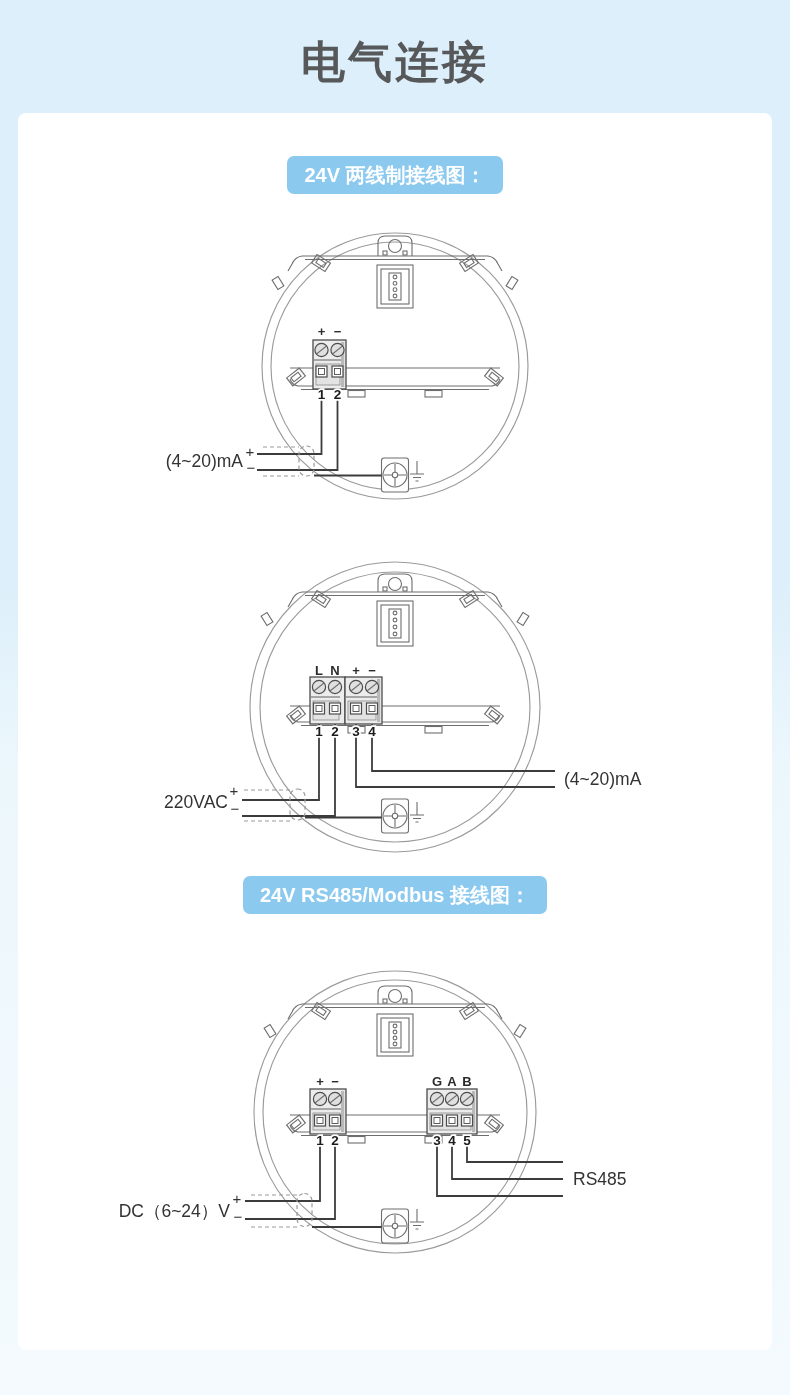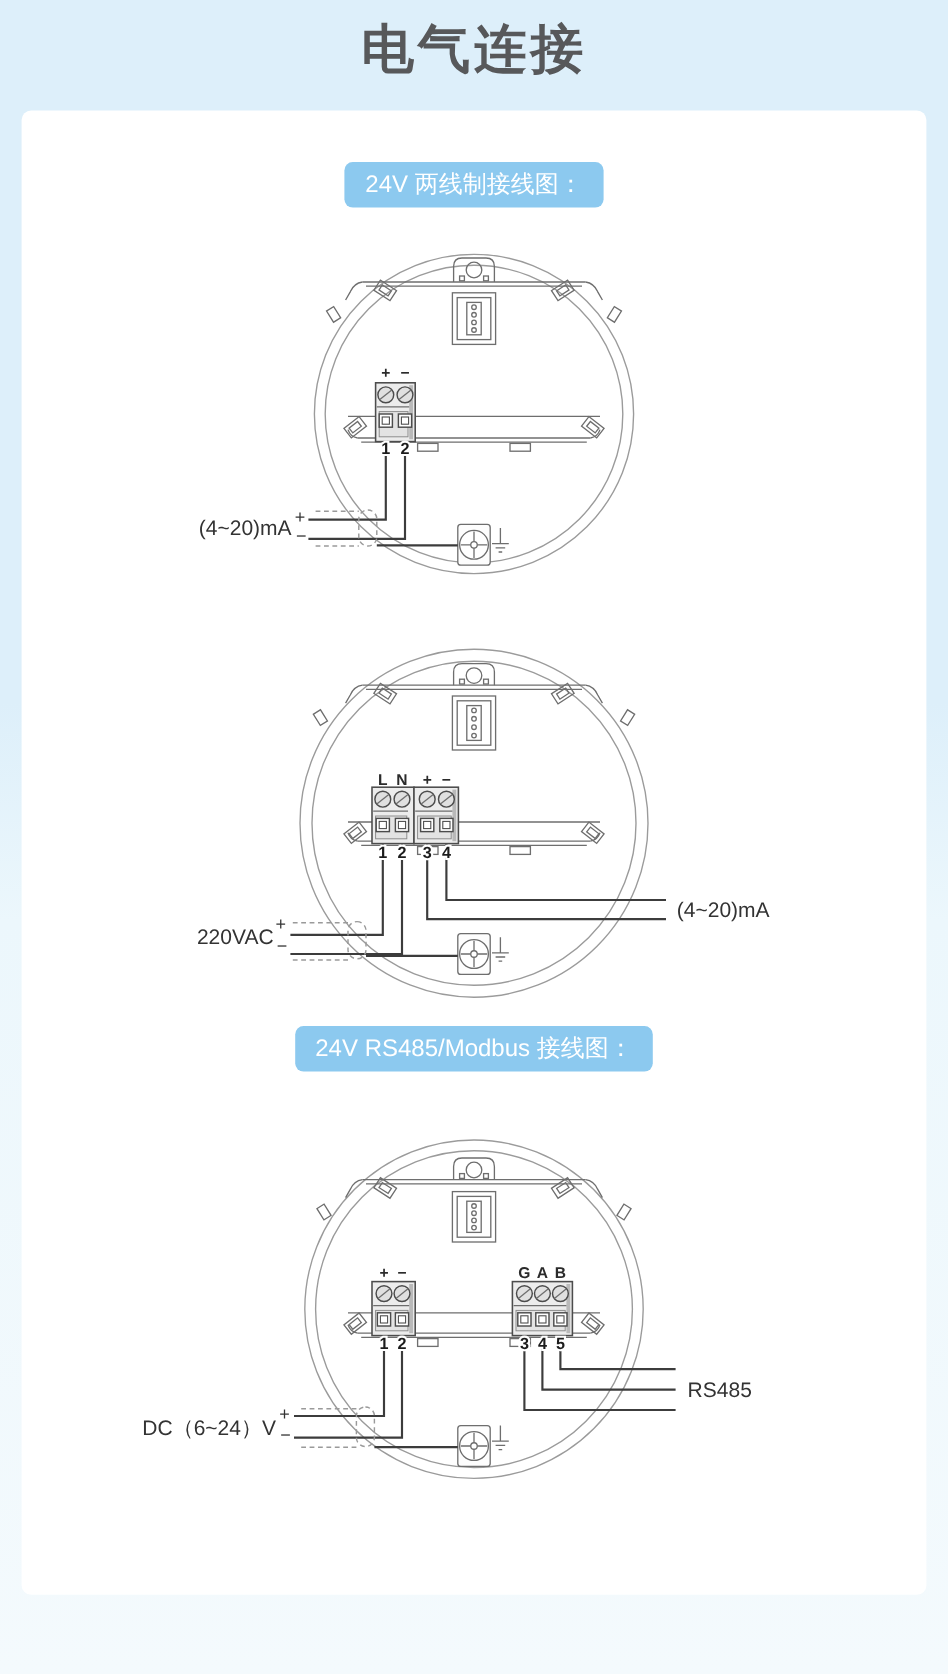--- a/index.html
+++ b/index.html
@@ -2,31 +2,31 @@
 <html><head>
 <meta charset="utf-8">
 <style>
   html,body{margin:0;padding:0;}
   body{
     width:790px;height:1395px;
     font-family:"Liberation Sans",sans-serif;
     background:linear-gradient(180deg,#ddeffa 0%,#ddeffa 42%,#ecf7fc 55%,#f4fafd 100%);
   }
   .page-title{
-    padding-top:12px;height:80px;
+    padding-top:33px;height:80px;
     text-align:center;font-size:44px;font-weight:bold;
     color:#57585a;letter-spacing:3px;
   }
   .card{
     margin:0 18px;width:754px;height:1237px;
     background:#fff;border-radius:8px;
     padding:0;box-sizing:border-box;overflow:hidden;
   }
   .card-inner{padding-top:43px;padding-bottom:27px;}
-  .badge-row{text-align:center;}
+  .badge-row{text-align:center;font-weight:bold;}
   .badge{
     display:inline-block;background:#8cc9ef;color:#ffffff;
     font-size:20px;line-height:24px;padding:7px 17px;
     border-radius:7px;
   }
   svg.diagram{display:block;}
   #svg1{margin-top:4px;}
   .row-b2{margin-top:16px;}
   #svg2{margin-top:16px;}
   .row-b3{margin-top:2px;}

